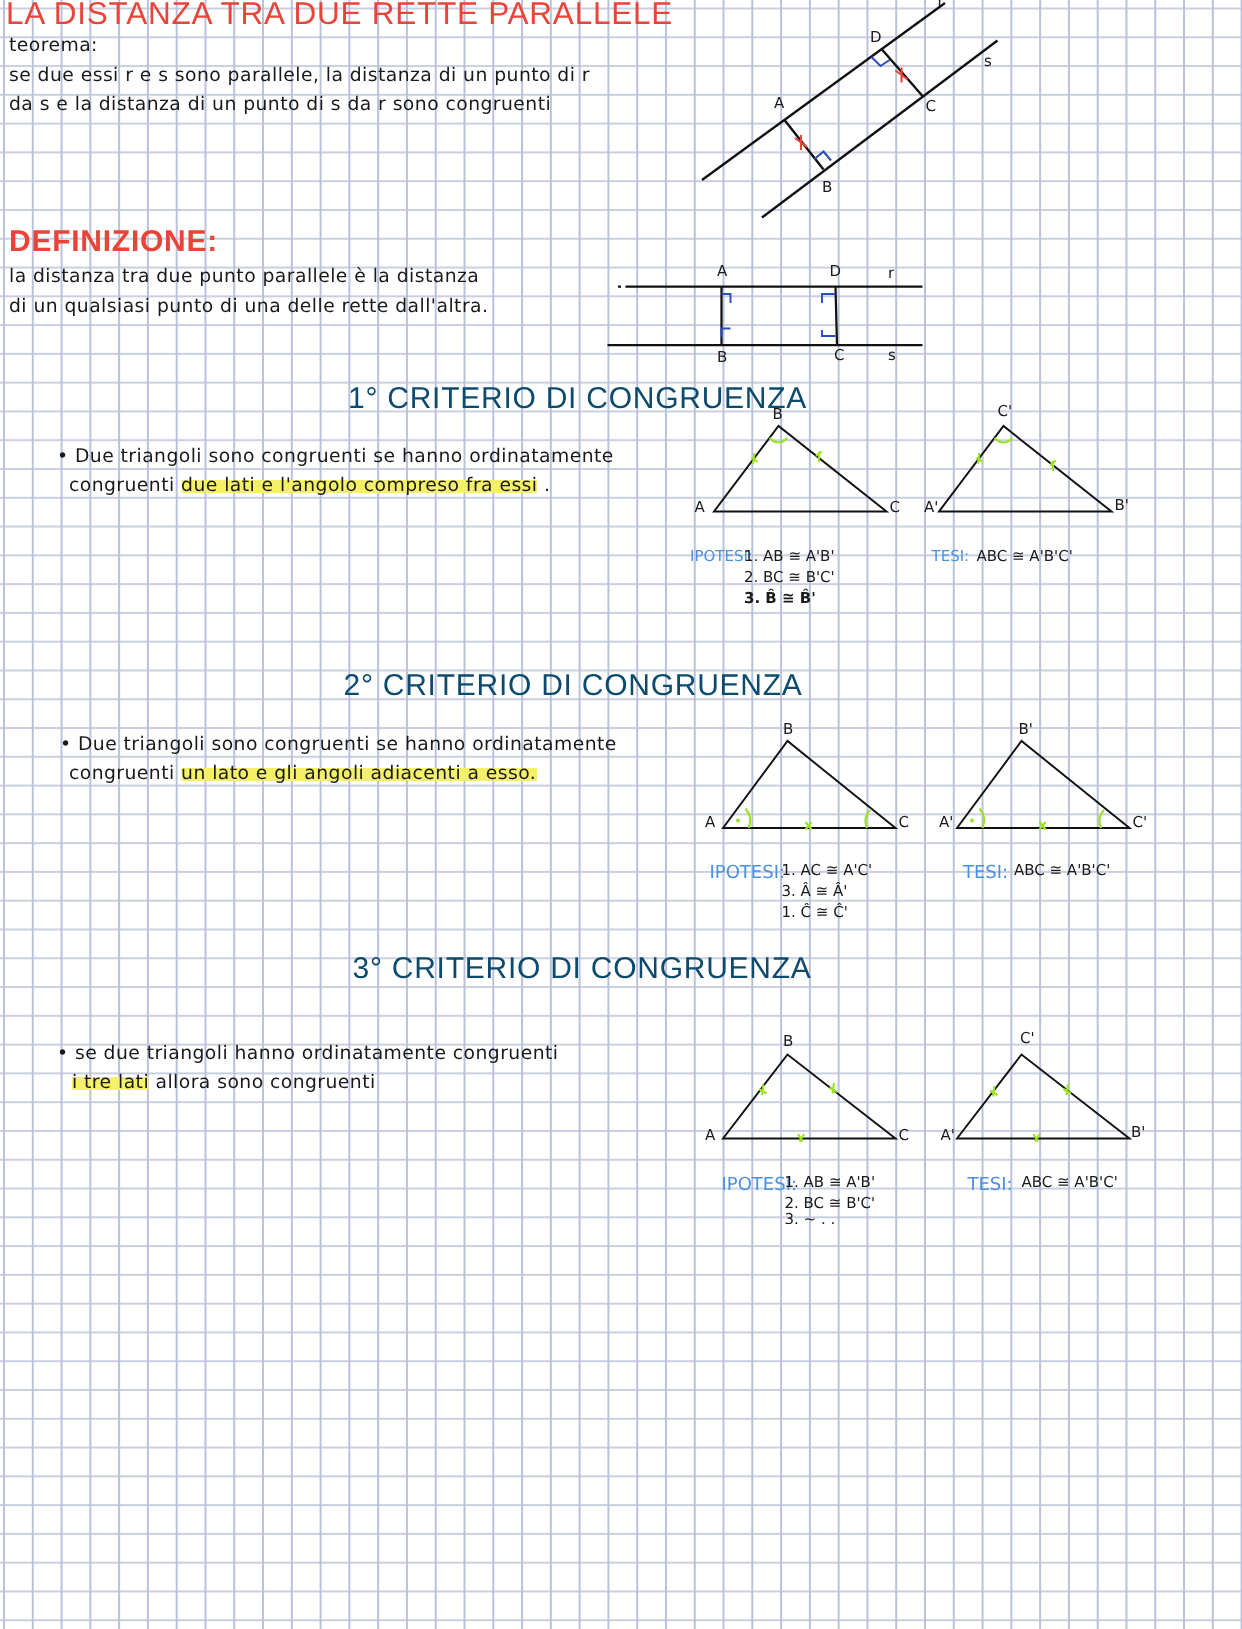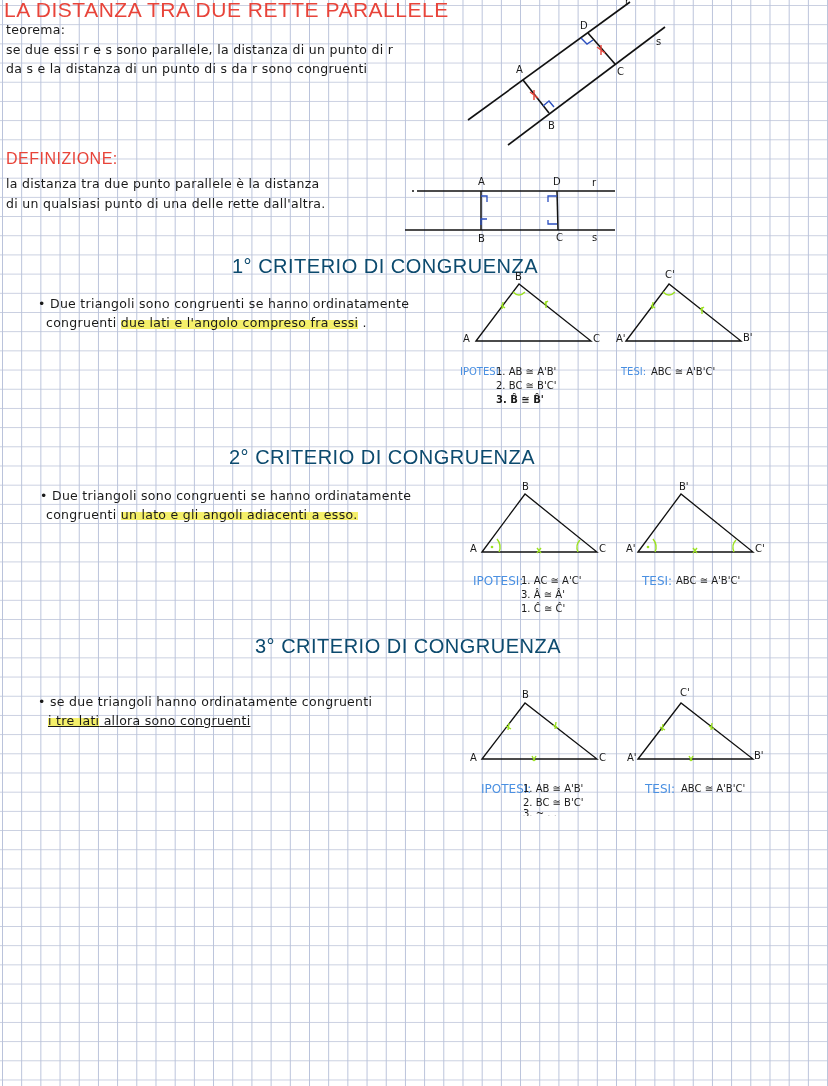--- a/index.html
+++ b/index.html
@@ -42,21 +42,21 @@
   <path d="M530 92 l8 6 M534 90 l0 10" stroke="#e8443a" stroke-width="1.4"></path>
   <path d="M597 47 l8 6 M601 45 l0 10" stroke="#e8443a" stroke-width="1.4"></path>
 </svg>
 <div class="abs small" style="left:516px; top:64px;">A</div>
 <div class="abs small" style="left:548px; top:120px;">B</div>
 <div class="abs small" style="left:617px; top:66px;">C</div>
 <div class="abs small" style="left:580px; top:20px;">D</div>
 <div class="abs small" style="left:625px; top:-4px;">r</div>
 <div class="abs small" style="left:656px; top:36px;">s</div>
 
-<div class="abs title-red" style="left:6px; top:150px; font-size:16px;">DEFINIZIONE:</div>
+<div class="abs title-red" style="left:6px; top:150px; font-size:20px;font-weight:bold;">DEFINIZIONE:</div>
 <div class="abs hand" style="left:6px; top:176px;">la distanza tra due punto parallele è la distanza</div>
 <div class="abs hand" style="left:6px; top:196px;">di un qualsiasi punto di una delle rette dall'altra.</div>
 
 <svg style="left:0; top:0;" width="828" height="250">
   <line x1="412" y1="191" x2="615" y2="191" stroke="#111" stroke-width="1.5" stroke-dasharray="2 3 200 0"></line>
   <line x1="405" y1="230" x2="615" y2="230" stroke="#111" stroke-width="1.5"></line>
   <line x1="481" y1="191" x2="481" y2="230" stroke="#111" stroke-width="1.5"></line>
   <line x1="557" y1="191" x2="558" y2="230" stroke="#111" stroke-width="1.5"></line>
   <path d="M481 196 h6 v6" stroke="#2b4fbf" stroke-width="1.3" fill="none"></path>
   <path d="M481 225 v-6 h6" stroke="#2b4fbf" stroke-width="1.3" fill="none"></path>
@@ -125,23 +125,23 @@
 
 <div class="abs blue" style="left:473px; top:574px; font-size:12px;">IPOTESI:</div>
 <div class="abs small" style="left:521px; top:575px;">
   <span class="list-line">1. AC ≅ A'C'</span>
   <span class="list-line" style="margin-top:3px;">3. Â ≅ Â'</span>
   <span class="list-line" style="margin-top:3px;">1. Ĉ ≅ Ĉ'</span>
 </div>
 <div class="abs blue" style="left:642px; top:574px; font-size:12px;">TESI:</div>
 <div class="abs small" style="left:676px; top:575px;">ABC ≅ A'B'C'</div>
 
-<div class="abs green-title" style="left:235px; top:635px;padding-left:20px;">3° CRITERIO DI CONGRUENZA</div>
+<div class="abs green-title" style="left:235px; top:635px;">3° CRITERIO DI CONGRUENZA</div>
 <div class="abs hand" style="left:38px; top:694px;">• <span>se due triangoli hanno ordinatamente congruenti</span></div>
-<div class="abs hand" style="left:48px; top:713px;text-decoration:underline;"><span></span><span class="hl">i tre lati</span><span> allora sono congruenti</span></div>
+<div class="abs hand" style="left:48px; top:713px;"><span></span><span class="hl">i tre lati</span><span> allora sono congruenti</span></div>
 
 <svg style="left:0; top:0;" width="828" height="840">
   <polygon points="482,759 525,703 597,759" fill="none" stroke="#111" stroke-width="1.3"></polygon>
   <path d="M506 726 l5 3 M509 723 l-1 7" stroke="#9be21f" stroke-width="1.4"></path>
   <path d="M553 725 l5 3 M556 722 l-1 7" stroke="#9be21f" stroke-width="1.4"></path>
   <path d="M532 756 l3 5 M536 756 l-3 5" stroke="#9be21f" stroke-width="1.4"></path>
   <polygon points="638,759 681,703 753,759" fill="none" stroke="#111" stroke-width="1.3"></polygon>
   <path d="M660 727 l5 3 M663 724 l-1 7" stroke="#9be21f" stroke-width="1.4"></path>
   <path d="M709 726 l5 3 M712 723 l-1 7" stroke="#9be21f" stroke-width="1.4"></path>
   <path d="M689 756 l3 5 M693 756 l-3 5" stroke="#9be21f" stroke-width="1.4"></path>

